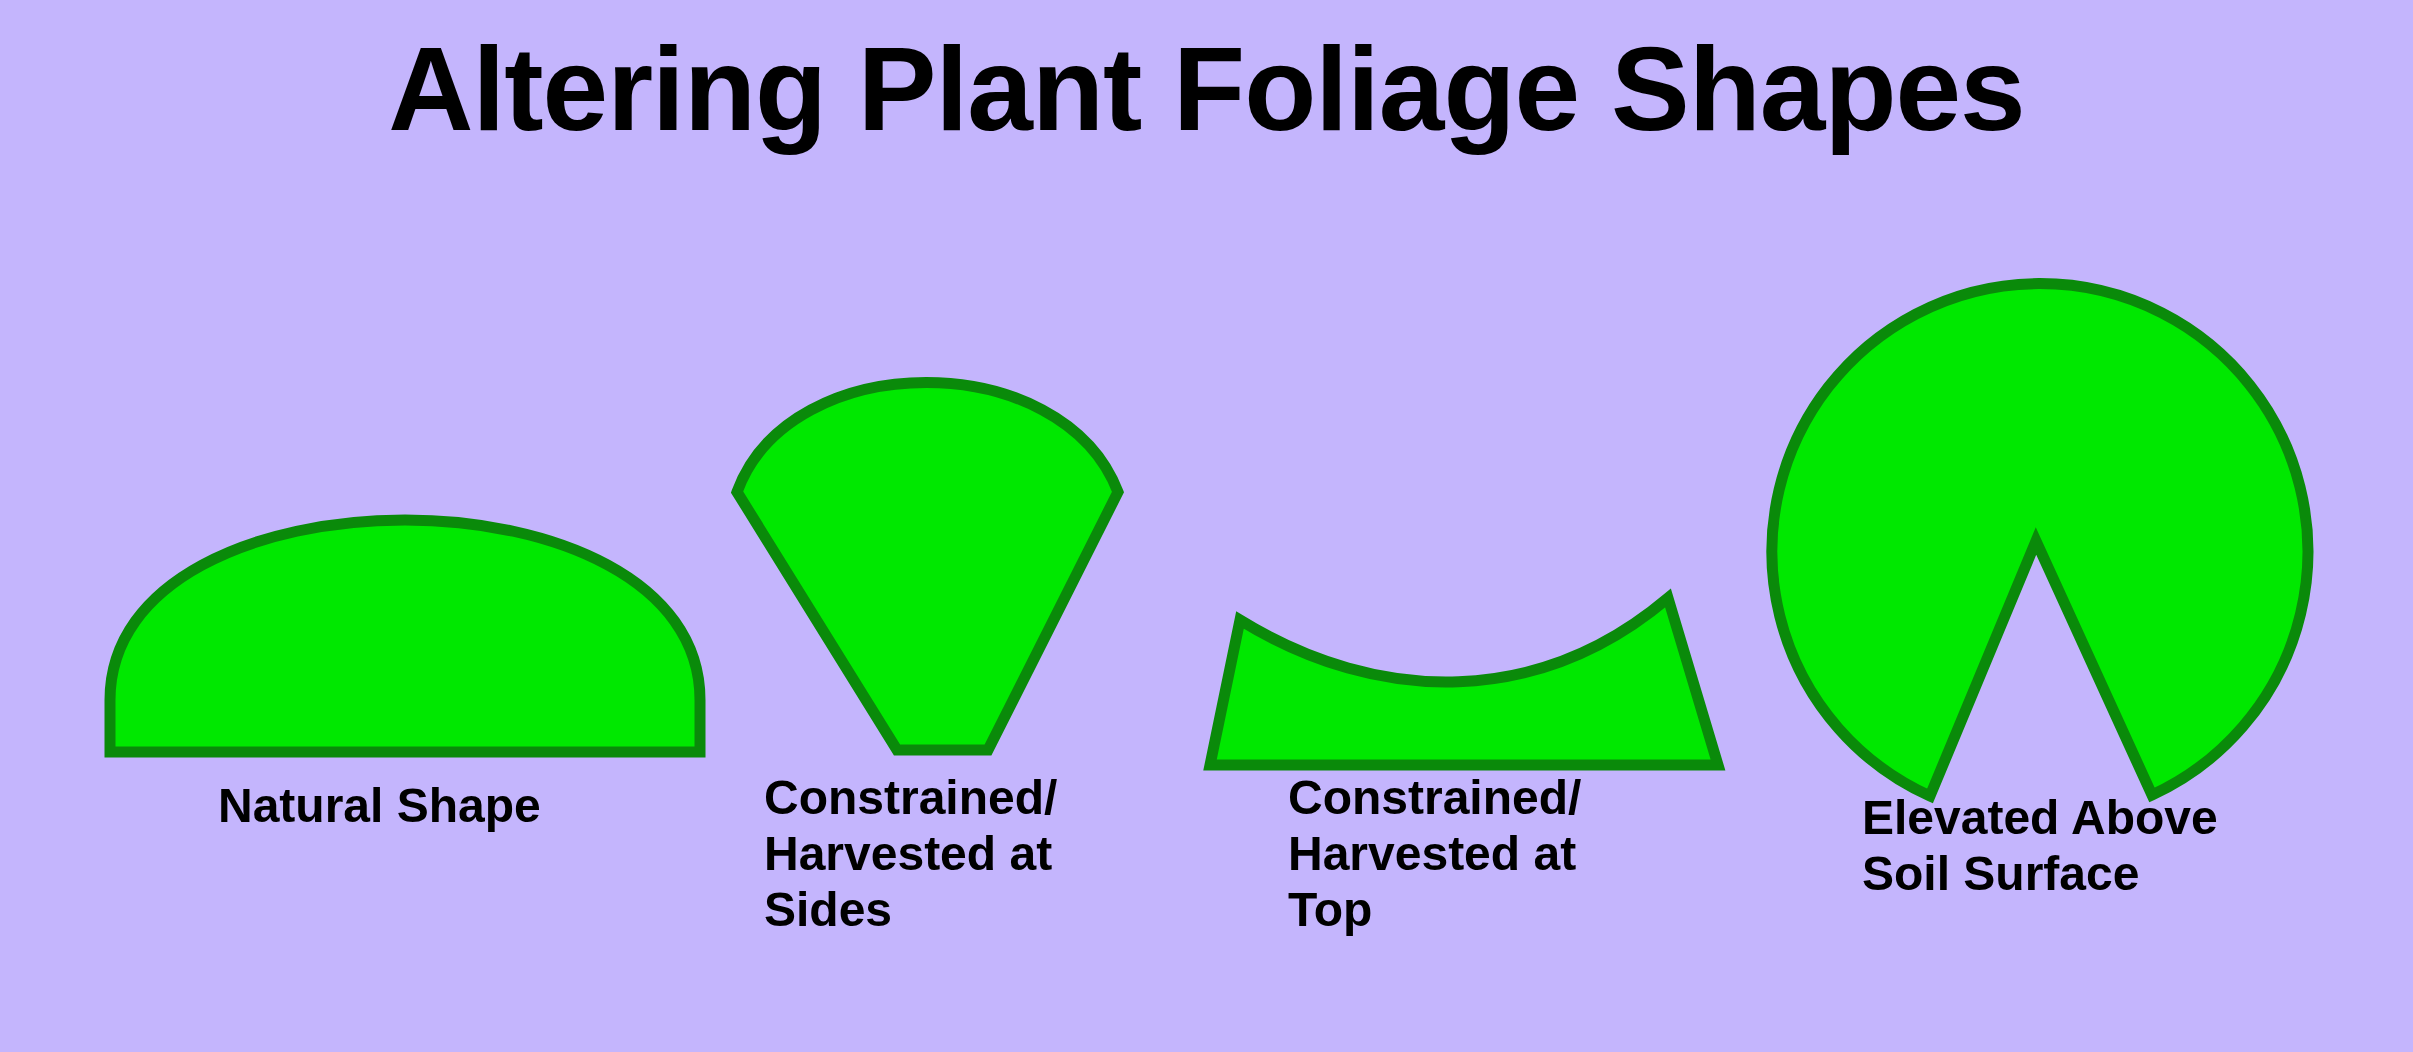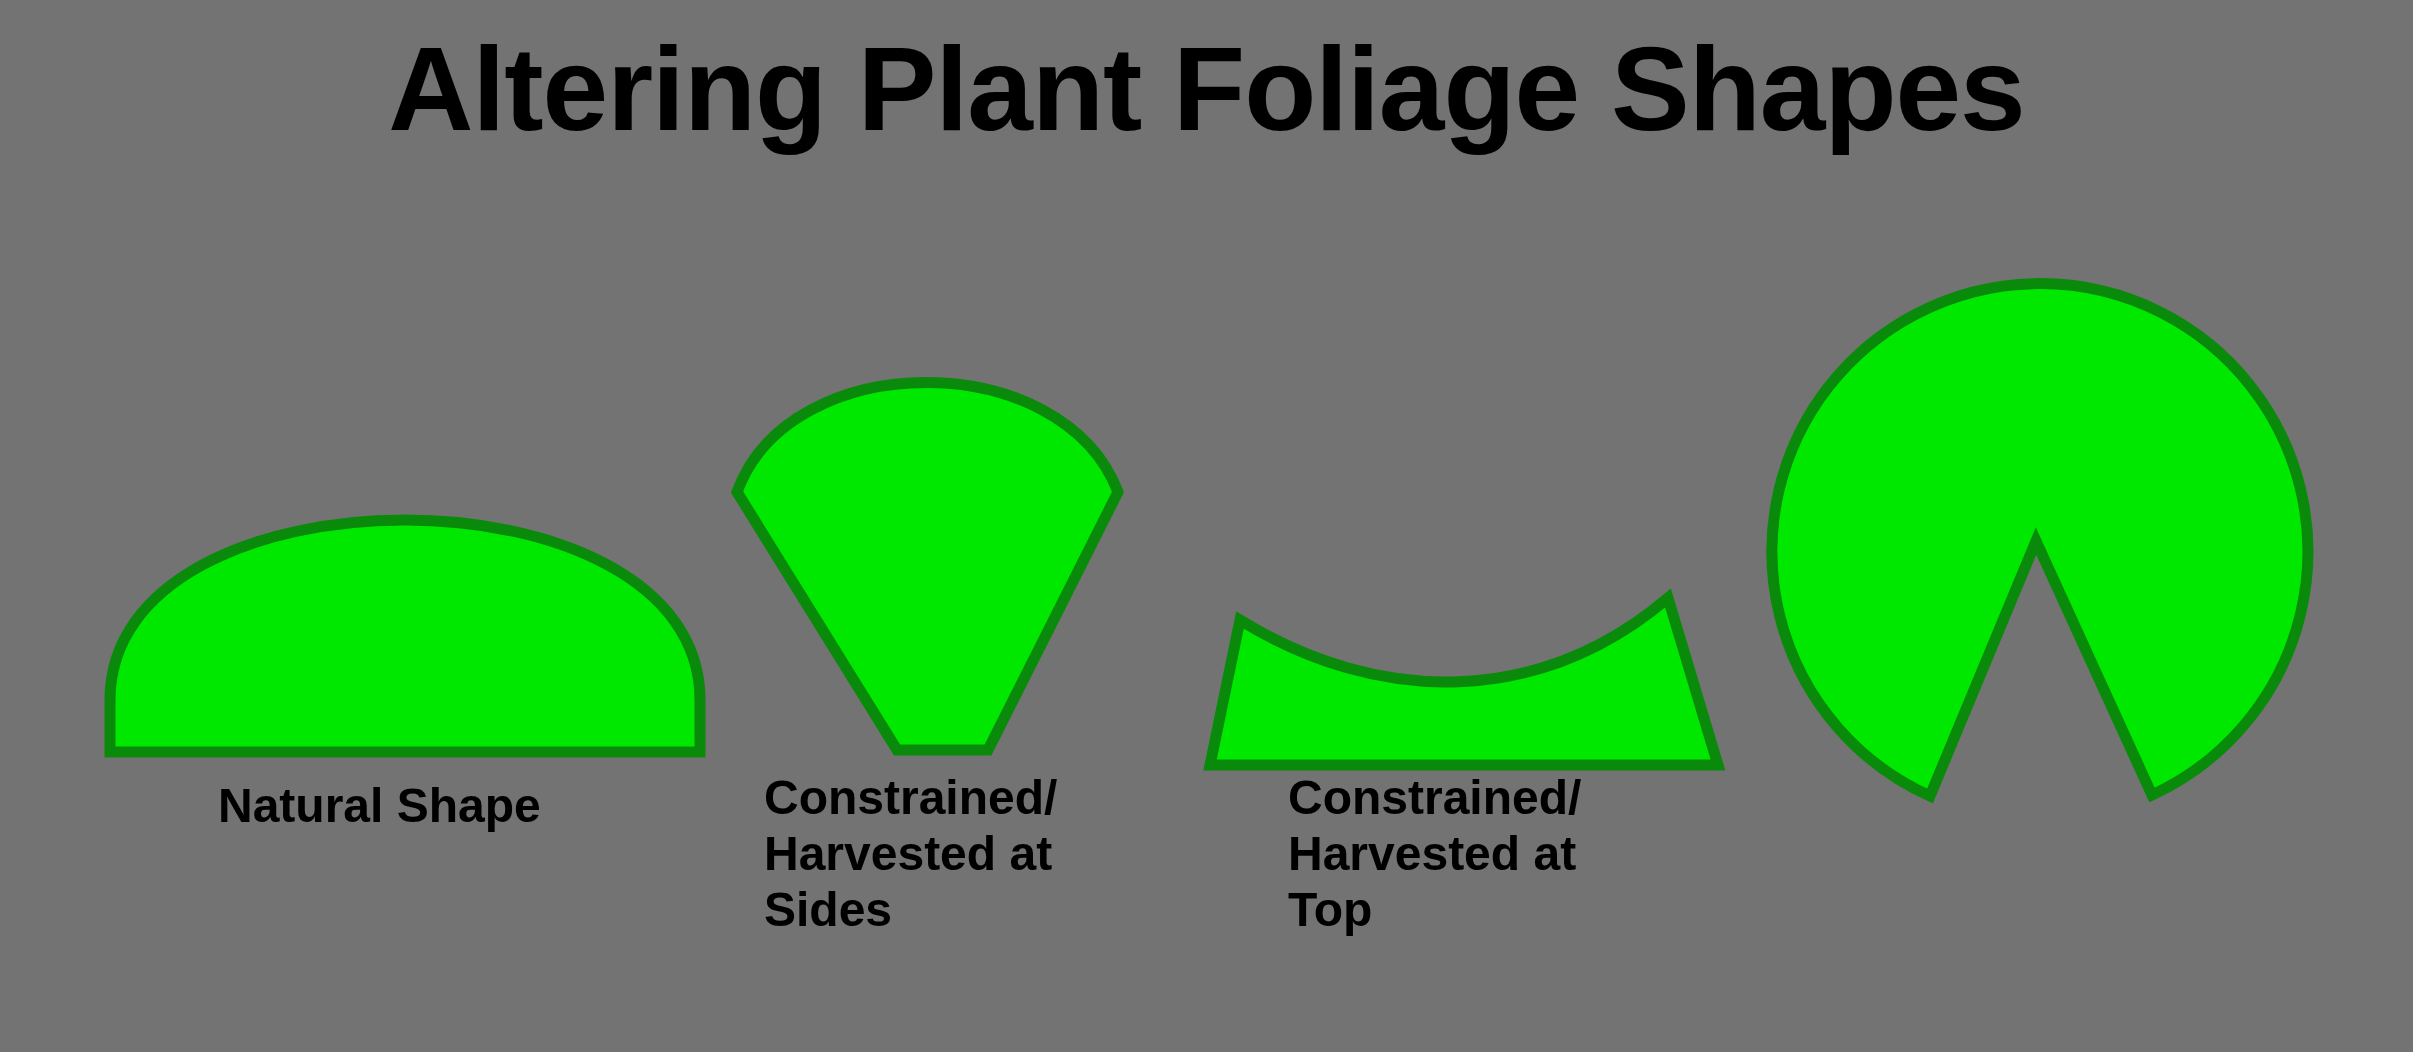--- a/index.html
+++ b/index.html
@@ -49,21 +49,21 @@
     white-space: pre-line;
   }
   #label-natural-shape  { left: 218px;  top: 778px; }
   #label-sides          { left: 764px;  top: 770px; }
   #label-top            { left: 1288px; top: 770px; }
   #label-elevated       { left: 1862px; top: 790px; }
 </style>
 </head>
 <body style="background: rgb(255, 255, 255);">
 
-<div id="diagram-root" style="background: #737373;">
+<div id="diagram-root" style="background: #c4b5fd;">
 
   <div id="page-title" style="color: rgb(0, 0, 0);">Altering Plant Foliage Shapes</div>
 
   <svg id="shape-canvas" viewBox="0 0 2413 1052" xmlns="http://www.w3.org/2000/svg">
 
     <path d="M 110 752
              L 110 700
              C 110 460, 700 460, 700 700
              L 700 752
              Z" fill="#00E800" stroke="#0A8A0A" stroke-width="11" stroke-linejoin="miter"></path>
@@ -89,14 +89,16 @@
   <div class="shape-label" id="label-natural-shape" style="color: rgb(0, 0, 0);">Natural Shape</div>
 
   <div class="shape-label" id="label-sides" style="color: rgb(0, 0, 0);">Constrained/
 Harvested at
 Sides</div>
 
   <div class="shape-label" id="label-top" style="color: rgb(0, 0, 0);">Constrained/
 Harvested at
 Top</div>
 
+  <div class="shape-label" id="label-elevated" style="color: rgb(0, 0, 0);">Elevated Above
+Soil Surface</div>
 
 </div>
 
 </body></html>

